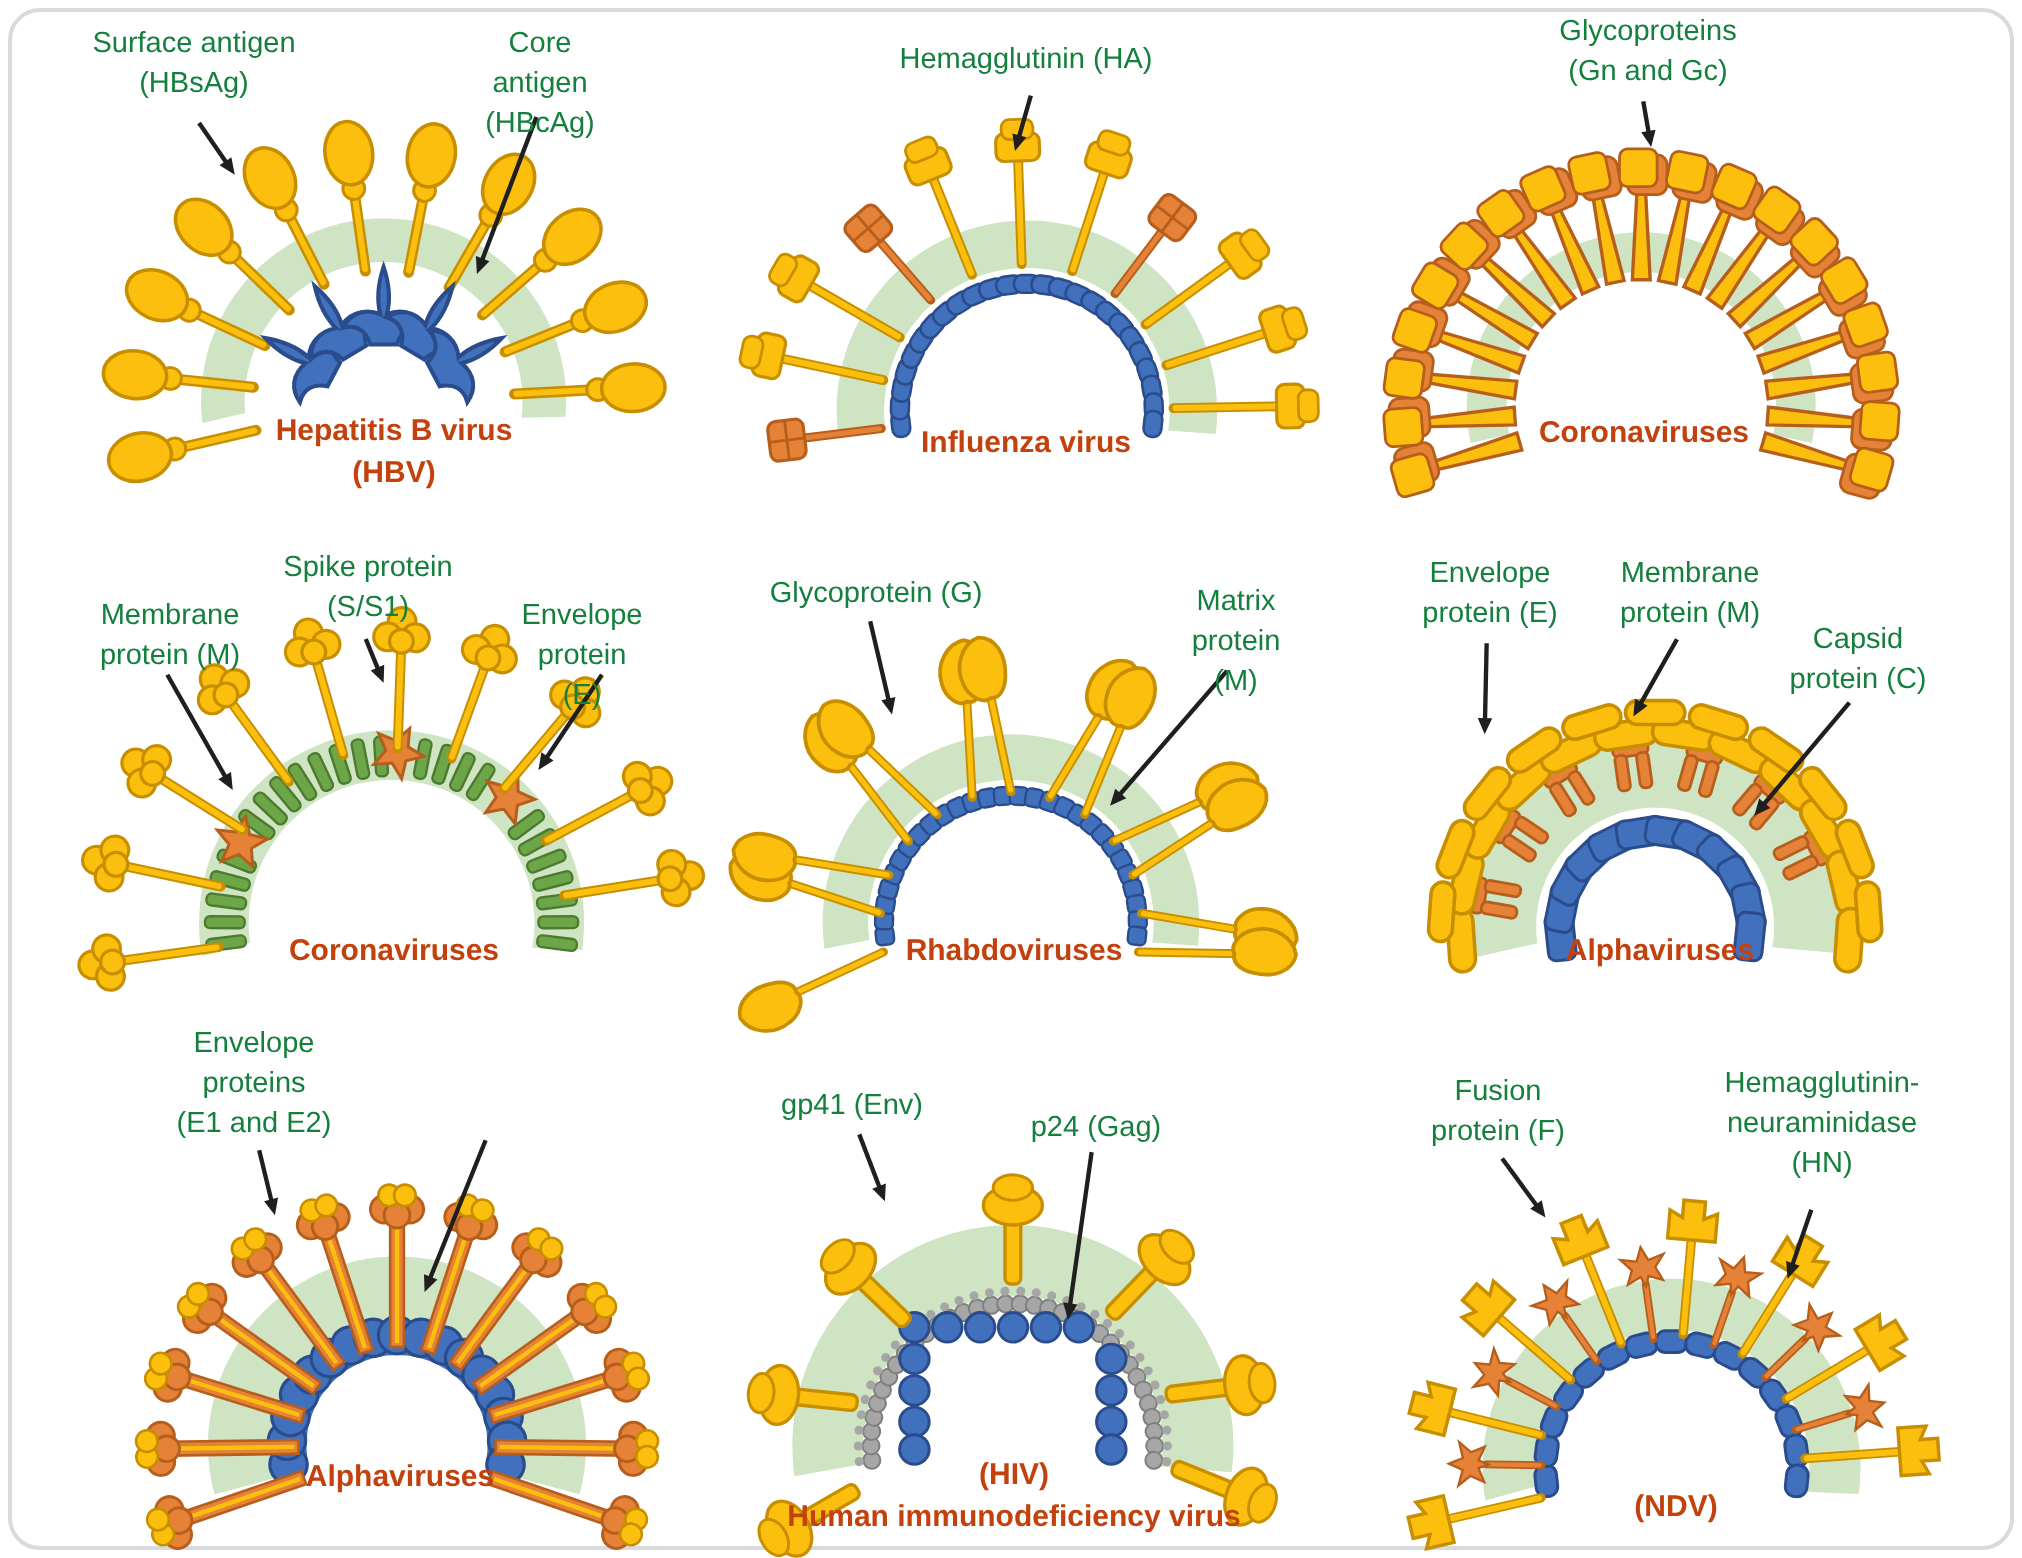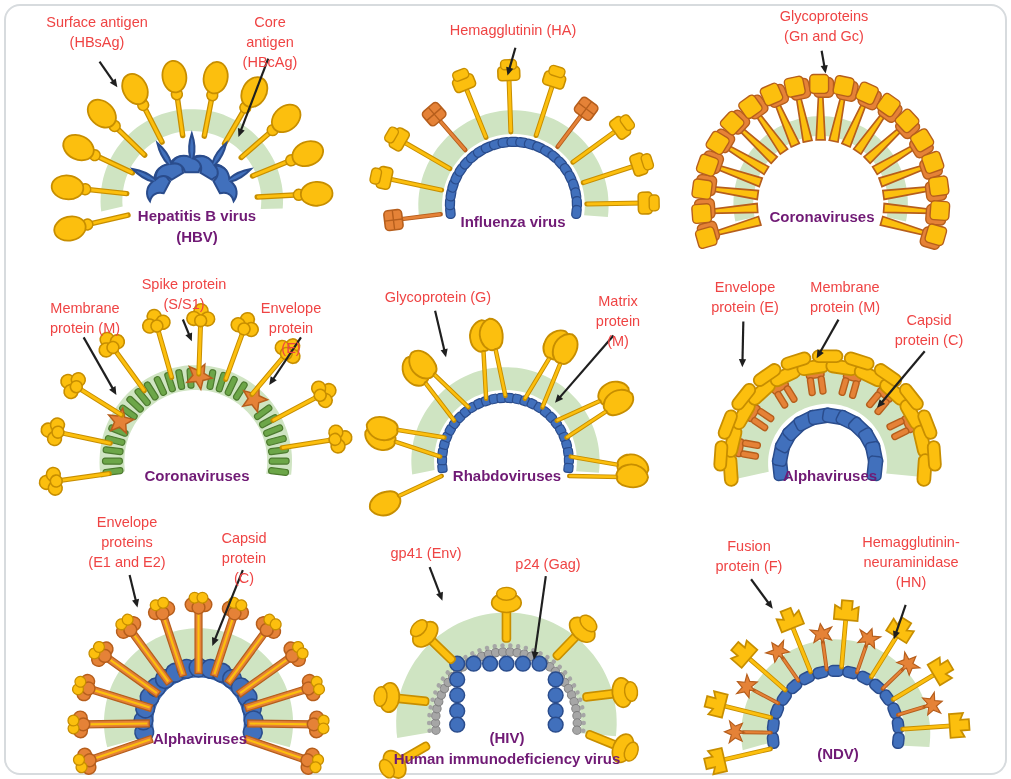--- a/index.html
+++ b/index.html
@@ -6,23 +6,23 @@
   #stage{position:relative;width:1011px;height:779px;background:#fff;
          font-family:"Liberation Sans",sans-serif;overflow:hidden;}
   #card{position:absolute;left:4px;top:4px;right:4px;bottom:4px;
         border:2px solid #d7dbde;border-radius:16px;background:#fff;}
   #grid{position:absolute;left:0;top:0;width:1003px;height:771px;
         display:grid;grid-template-columns:335px 334px 334px;
         grid-template-rows:258px 258px 255px;}
   .panel{position:relative;}
   .diagram{position:absolute;left:0;top:0;overflow:visible;}
   .label{position:absolute;transform:translateX(-50%);white-space:pre-line;
-         text-align:center;font-size:14.5px;line-height:20px;color:#ef4444;}
+         text-align:center;font-size:14.5px;line-height:20px;color:#15803d;}
   .caption{position:absolute;transform:translateX(-50%);text-align:center;
-           font-weight:bold;font-size:15px;line-height:21px;color:#701a75;
+           font-weight:bold;font-size:15px;line-height:21px;color:#c2410c;
            white-space:nowrap;}
 </style>
 </head>
 <body>
 
 <div id="stage">
   <div id="card"></div>
   <div id="grid">
 
     <figure class="panel" style="margin:0">
@@ -1143,22 +1143,20 @@
             <polygon points="138.0,93.0 132.5,85.9 139.6,84.1" fill="#1F1F1F"></polygon>
           </g>
           <g>
             <line x1="245" y1="55" x2="216.61426809600582" y2="125.50649537443715" stroke="#1F1F1F" stroke-width="2.2"></line>
             <polygon points="214.0,132.0 213.7,123.0 220.5,125.7" fill="#1F1F1F"></polygon>
           </g>
         </svg>
       <div class="label" style="left:127px;top:-4px">Envelope
 proteins
 (E1 and E2)</div>
-      <div class="label" style="left:244px;top:12px">Capsid protein
-(C)</div>
       <figcaption class="caption" style="left:200px;top:212px">
         <div>Alphaviruses</div>
       </figcaption>
     </figure>
 
     <figure class="panel" style="margin:0">
       <svg class="diagram" width="334" height="255" viewBox="0 0 337 259">
           <path d="M62.1 225.6L61.4 219.8L61.1 213.9L61.0 208.0L61.3 202.2L61.8 196.4L62.7 190.6L63.9 184.8L65.3 179.1L67.1 173.5L69.2 168.0L71.5 162.7L74.1 157.4L77.0 152.3L80.1 147.4L83.6 142.6L87.2 138.0L91.1 133.6L95.2 129.4L99.5 125.5L104.0 121.7L108.8 118.3L113.6 115.0L118.7 112.0L123.9 109.3L129.2 106.9L134.7 104.8L140.3 102.9L145.9 101.3L151.6 100.1L157.4 99.1L163.2 98.4L169.1 98.1L175.0 98.0L180.8 98.3L186.6 98.8L192.4 99.7L198.2 100.9L203.9 102.3L209.5 104.1L215.0 106.2L220.3 108.5L225.6 111.1L230.7 114.0L235.6 117.1L240.4 120.6L245.0 124.2L249.4 128.1L253.6 132.2L257.5 136.5L261.3 141.0L264.7 145.8L268.0 150.6L271.0 155.7L273.7 160.9L276.1 166.2L278.2 171.7L280.1 177.3L281.7 182.9L282.9 188.6L283.9 194.4L284.6 200.2L284.9 206.1L285.0 212.0L284.7 217.8L284.2 223.6L248.3 220.6L248.7 216.6L249.0 212.7L249.0 208.7L248.8 204.7L248.4 200.7L247.8 196.8L247.1 192.9L246.1 189.1L244.9 185.3L243.5 181.5L241.9 177.9L240.1 174.3L238.1 170.9L236.0 167.5L233.7 164.3L231.2 161.1L228.6 158.2L225.8 155.3L222.9 152.6L219.8 150.1L216.6 147.7L213.3 145.5L209.8 143.5L206.3 141.7L202.7 140.0L199.0 138.6L195.2 137.3L191.4 136.3L187.5 135.4L183.6 134.7L179.6 134.3L175.7 134.0L171.7 134.0L167.7 134.2L163.7 134.6L159.8 135.2L155.9 135.9L152.1 136.9L148.3 138.1L144.5 139.5L140.9 141.1L137.3 142.9L133.9 144.9L130.5 147.0L127.3 149.3L124.1 151.8L121.2 154.4L118.3 157.2L115.6 160.1L113.1 163.2L110.7 166.4L108.5 169.7L106.5 173.2L104.7 176.7L103.0 180.3L101.6 184.0L100.3 187.8L99.3 191.6L98.4 195.5L97.7 199.4L97.3 203.4L97.0 207.3L97.0 211.3L97.2 215.3L97.6 219.3Z" fill="#CFE4C2"></path>
           <g transform="translate(101.4 217.5) rotate(-96.0)">
             <circle r="4.3" fill="#A6A6A6" stroke="#7F7F7F" stroke-width="1"></circle>

